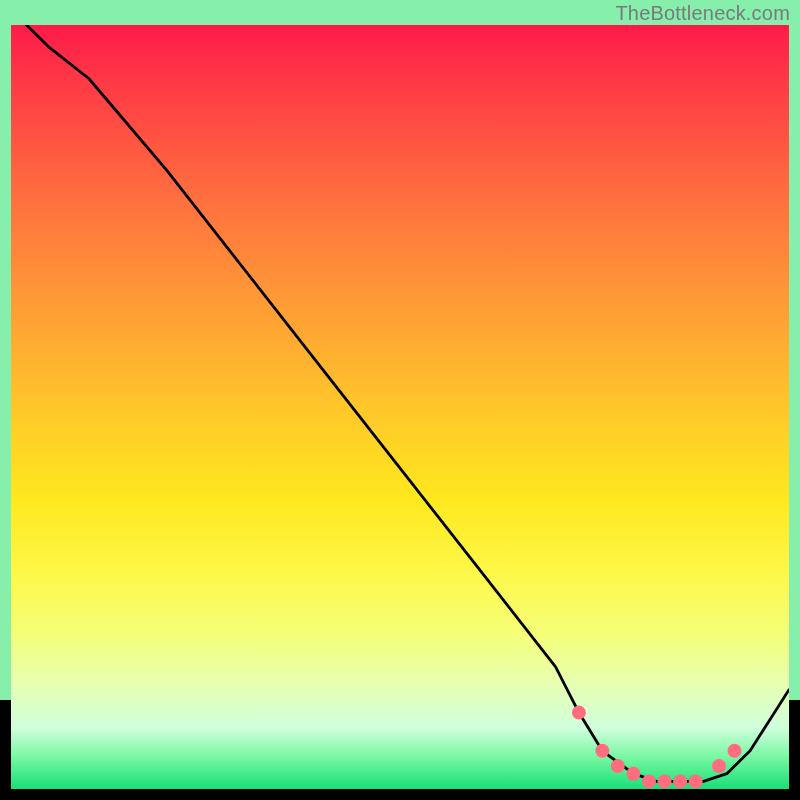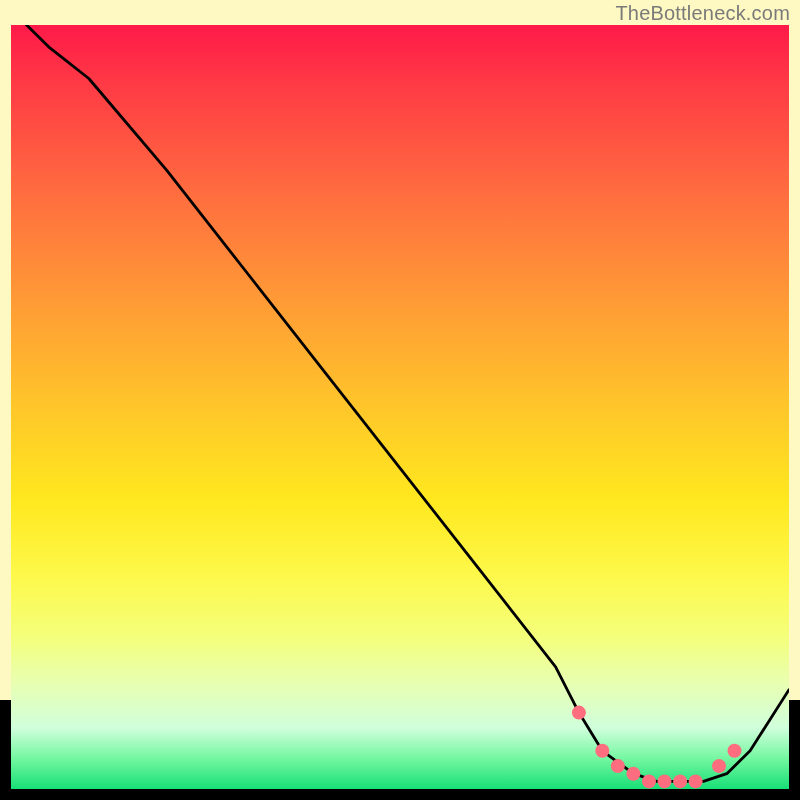--- a/index.html
+++ b/index.html
@@ -8,21 +8,21 @@
     width: 800px;
     height: 800px;
     background: #000;
     overflow: hidden;
     font-family: Arial, Helvetica, sans-serif;
   }
   .frame {
     position: relative;
     width: 800px;
     height: 700px;
-    background: #fef9c3;
+    background: #86efac;
   }
   .plot {
     position: absolute;
     left: 11px;
     top: 25px;
     width: 778px;
     height: 764px;
     
     background: linear-gradient(to bottom,
       #ff1a49 0%,

